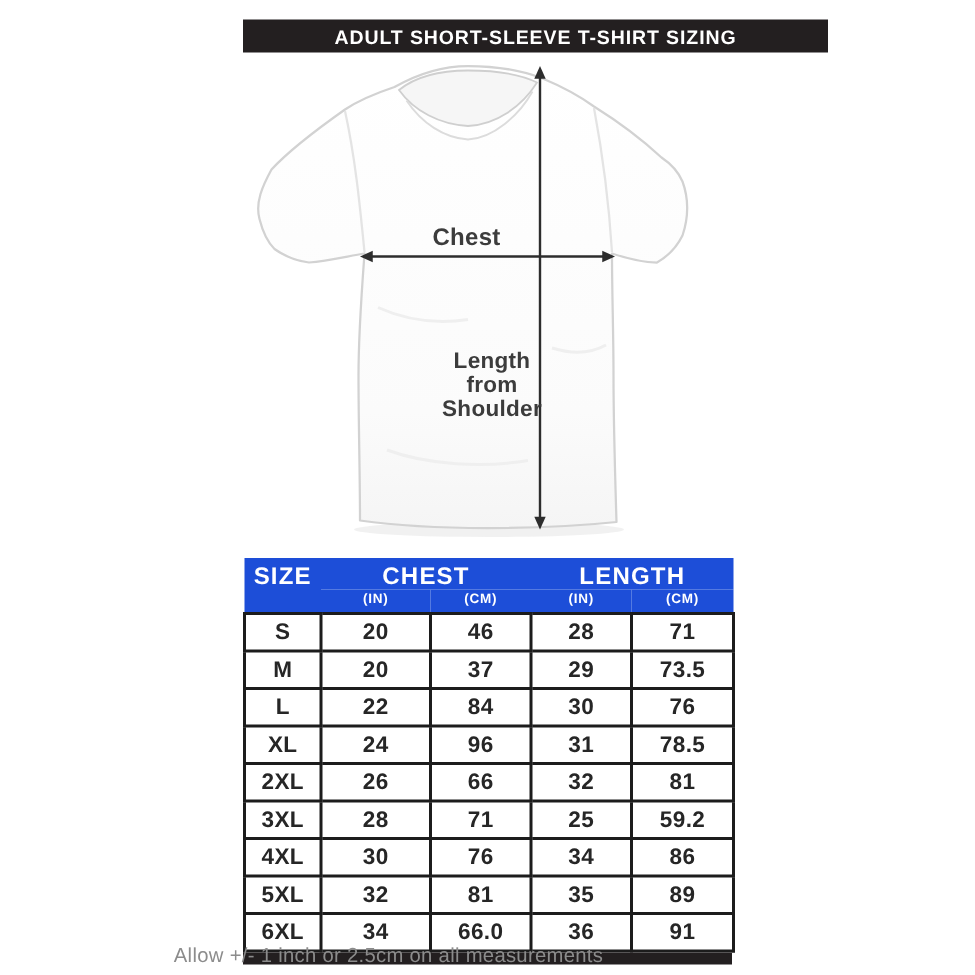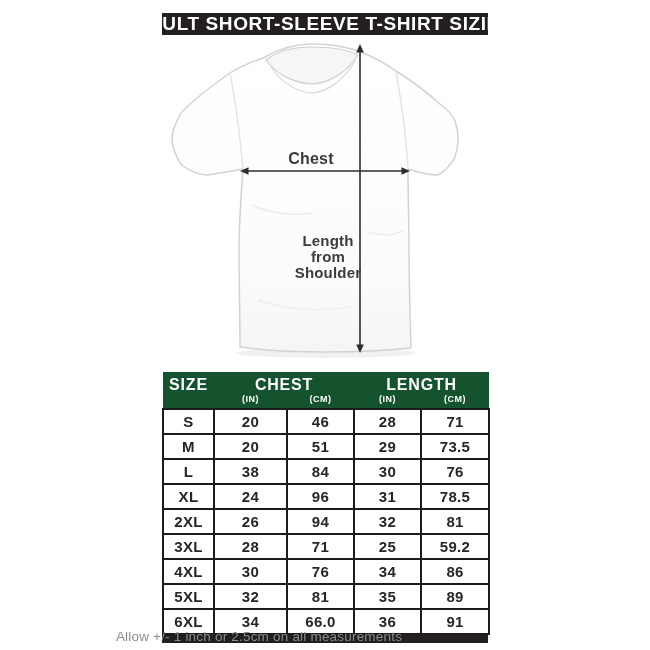--- a/index.html
+++ b/index.html
@@ -13,29 +13,29 @@
     position: relative;
     overflow: hidden;
     font-family: "Liberation Sans", sans-serif;
   }
 
   
   .title-bar {
     position: absolute;
     left: 162px;
     top: 13px;
-    width: 326px;
+    width: 390px;
     height: 22px;
     background: #231f20;
     color: #ffffff;
     display: flex;
     align-items: center;
     justify-content: center;
     font-weight: bold;
-    font-size: 19px;
+    font-size: 13px;
     letter-spacing: 0.6px;
     white-space: nowrap;
   }
 
   
   .diagram {
     position: absolute;
     left: 0;
     top: 0;
     width: 650px;
@@ -74,21 +74,21 @@
     left: 162px;
     top: 372px;
     width: 326px;
   }
   table.size-table {
     width: 100%;
     border-collapse: collapse;
     table-layout: fixed;
   }
   .size-table thead th {
-    background: #14532d;
+    background: #1d4ed8;
     color: #ffffff;
     border: 0;
     font-weight: bold;
   }
   .size-table .th-main {
     font-size: 16px;
     line-height: 17px;
     padding: 4px 0 0 0;
     letter-spacing: 0.8px;
     vertical-align: top;
@@ -224,42 +224,42 @@
       <tr>
         <td>S</td>
         <td>20</td>
         <td>46</td>
         <td>28</td>
         <td>71</td>
       </tr>
       <tr>
         <td>M</td>
         <td>20</td>
-        <td>51</td>
+        <td>37</td>
         <td>29</td>
         <td>73.5</td>
       </tr>
       <tr>
         <td>L</td>
-        <td>38</td>
+        <td>22</td>
         <td>84</td>
         <td>30</td>
         <td>76</td>
       </tr>
       <tr>
         <td>XL</td>
         <td>24</td>
         <td>96</td>
         <td>31</td>
         <td>78.5</td>
       </tr>
       <tr>
         <td>2XL</td>
         <td>26</td>
-        <td>94</td>
+        <td>66</td>
         <td>32</td>
         <td>81</td>
       </tr>
       <tr>
         <td>3XL</td>
         <td>28</td>
         <td>71</td>
         <td>25</td>
         <td>59.2</td>
       </tr>

